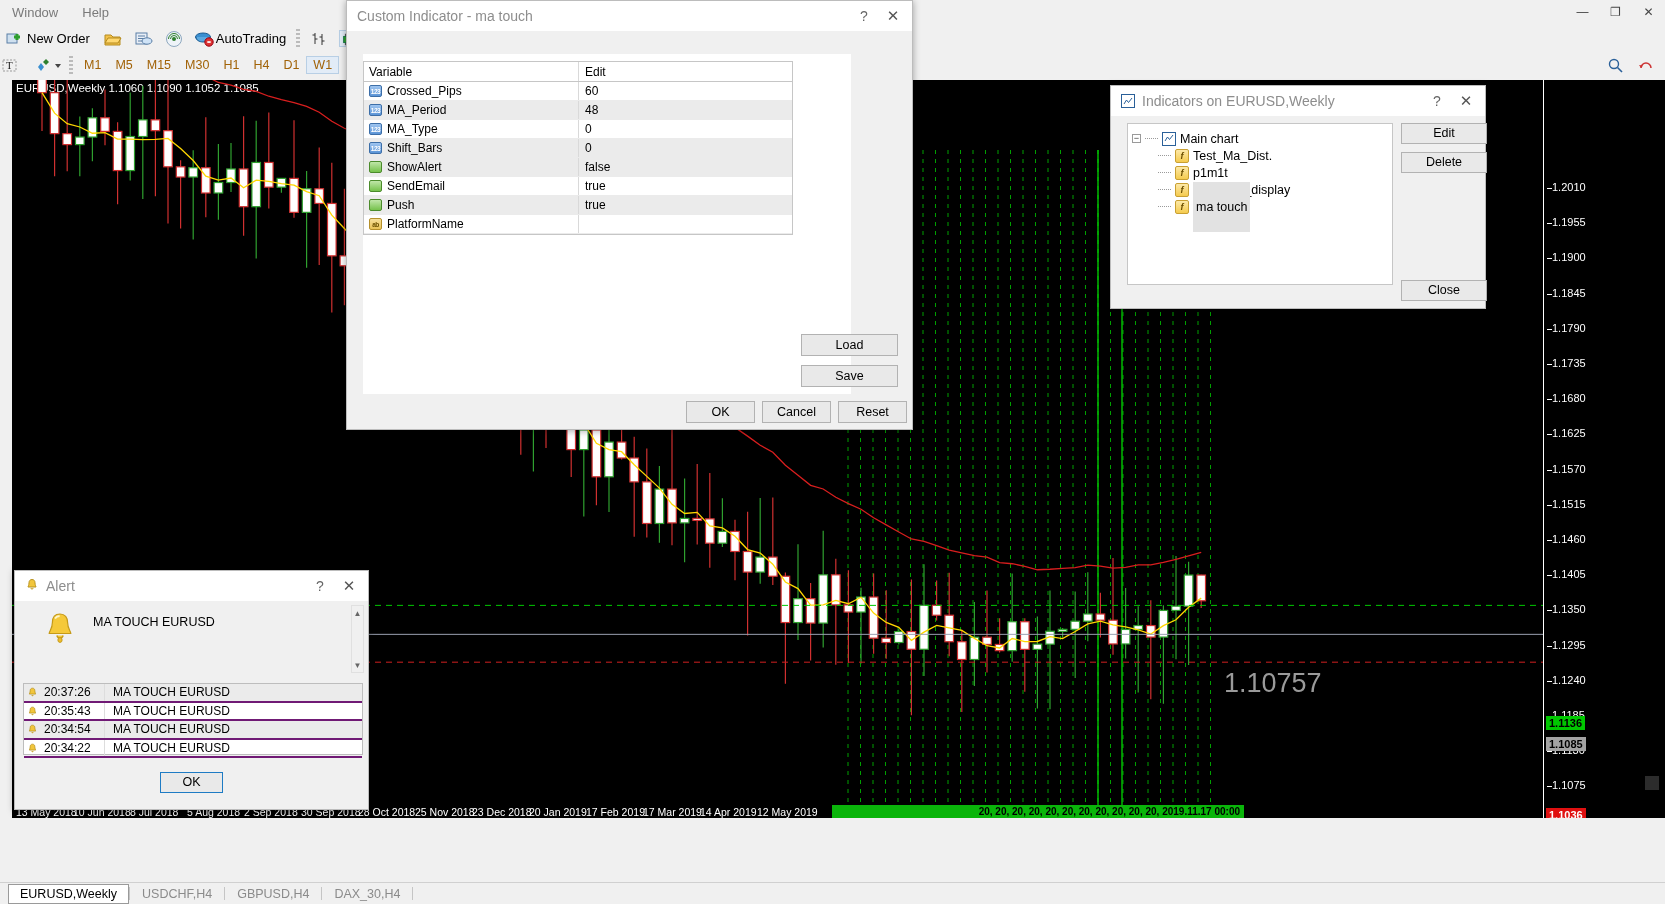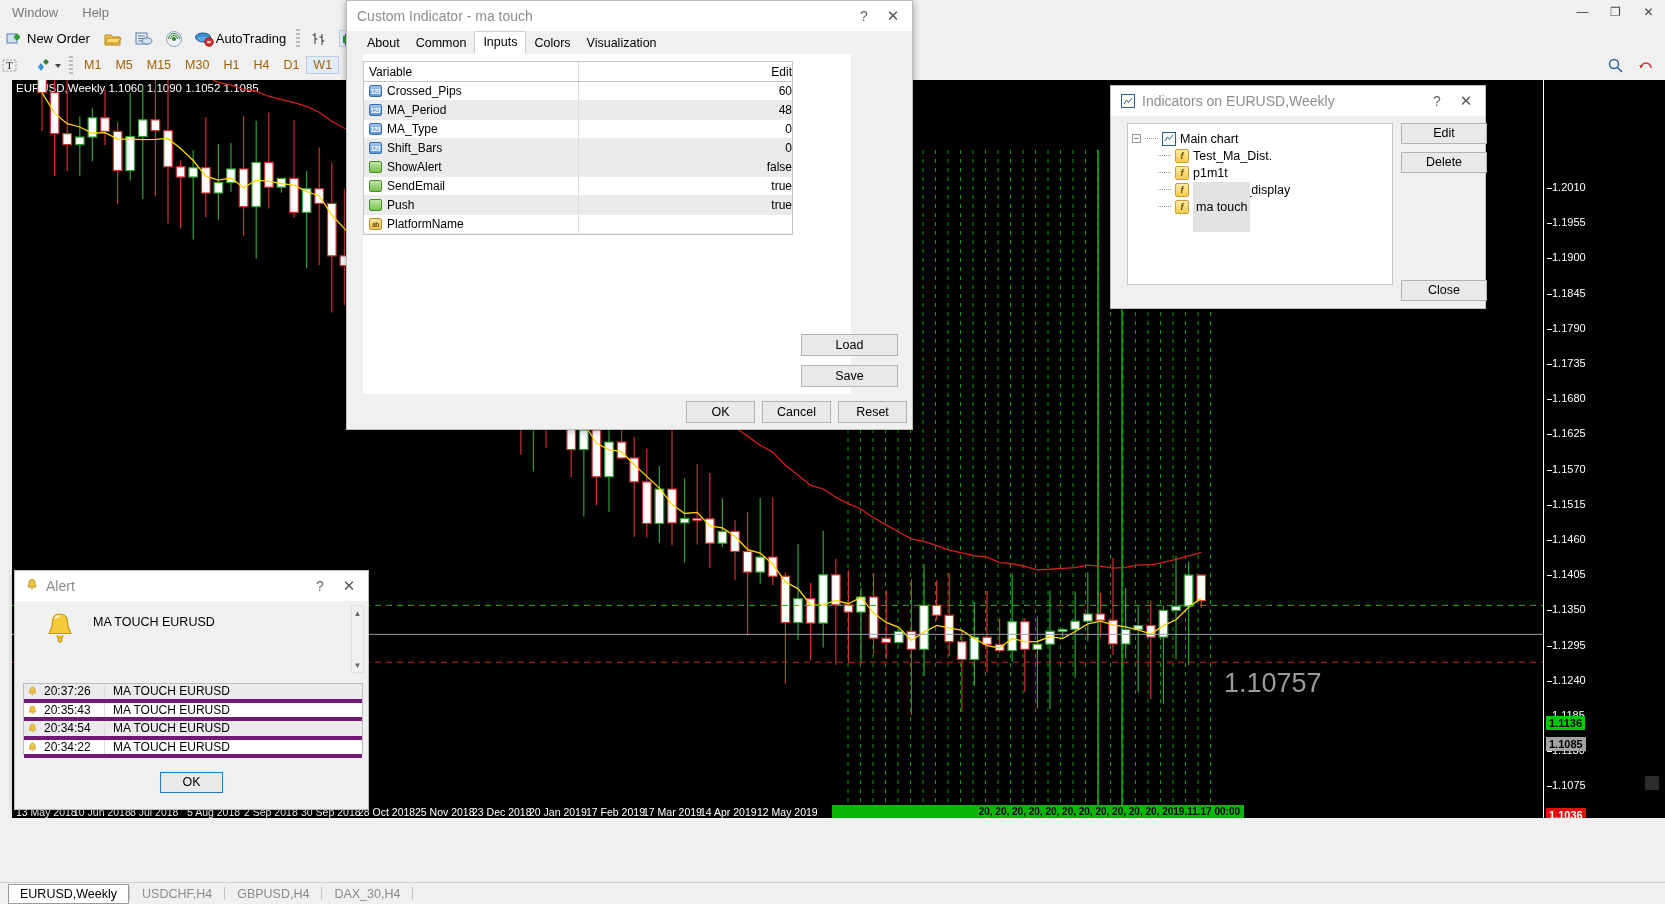--- a/index.html
+++ b/index.html
@@ -47,21 +47,21 @@
   .dlg-title .t { color:#8d8d8d; font-size:14px; flex:1; display:flex; align-items:center; gap:7px; }
   .dlg-title .q { width:28px; text-align:center; color:#666; font-size:14px; }
   .dlg-title .x { width:30px; text-align:center; color:#555; font-size:15px; }
 
   
   #ci { left:346px; top:0px; width:567px; height:430px; }
   #ci-tabs { position:absolute; left:0; top:30px; width:100%; height:23px; display:flex; align-items:flex-end; padding-left:12px; background:#f0f0f0; }
   #ci-tabs:after { content:""; position:absolute; left:0; right:0; bottom:0; height:1px; background:#f0f0f0; }
   .ctab { font-size:12.5px; padding:3px 8px 4px; color:#000; position:relative; z-index:2; }
   .ctab.active { background:#fff; border:1px solid #cfcfcf; border-bottom-color:#fff; border-radius:2px 2px 0 0; }
-  #ci-panel { position:absolute; left:16px; top:53px; width:488px; height:340px; background:#fff;text-align:right; }
+  #ci-panel { position:absolute; left:16px; top:53px; width:488px; height:340px; background:#fff; }
   #ci-grid { position:absolute; left:0; top:7px; width:430px; border:1px solid #c6c6c6; background:#fff; }
   .grow { display:flex; height:19px; align-items:center; border-bottom:1px solid #ebebeb; font-size:12px; }
   .grow.hdr { height:20px; border-bottom:1px solid #c6c6c6; }
   .gc1 { width:215px; display:flex; align-items:center; gap:5px; padding-left:5px; border-right:1px solid #d9d9d9; height:100%; }
   .gc2 { flex:1; padding-left:6px; }
   .alt { background:#ebebeb; }
   .vico { width:13px; height:12px; border-radius:2px; font-size:6.5px; color:#fff; display:flex; align-items:center; justify-content:center; font-weight:bold; letter-spacing:-.5px; }
   .vico.num { background:linear-gradient(#9fc5f0,#5b94d6); border:1px solid #3c6ea8; }
   .vico.bool { background:linear-gradient(#bfe6a8,#76c24c); border:1px solid #4b8b2b; }
   .vico.str { background:linear-gradient(#f6e09a,#e8c357); border:1px solid #b5902b; color:#6b5100; }
@@ -82,21 +82,21 @@
   #ind .sidebtn { position:absolute; left:290px; width:86px; height:21px; line-height:19px; }
 
   
   #alert { left:14px; top:570px; width:355px; height:240px; }
   #alert-body { position:absolute; left:0; top:30px; width:100%; height:75px; background:#f0f0f0; }
   #alert-msg { position:absolute; left:78px; top:44px; font-size:12.5px; }
   #bell-big { position:absolute; left:27px; top:39px; width:36px; height:36px; }
   #al-scroll { position:absolute; right:4px; top:34px; width:13px; height:68px; background:#f0f0f0; border:1px solid #e0e0e0; }
   .scrbtn { width:100%; height:16px; text-align:center; font-size:8px; color:#666; line-height:15px; }
   #al-list { position:absolute; left:8px; top:112px; width:340px; height:72px; border:1px solid #bdbdbd; background:#fff; }
-  .arow { display:flex; align-items:center; height:18.5px; font-size:12px; border-bottom:4px solid #701a75; }
+  .arow { display:flex; align-items:center; height:18.5px; font-size:12px; border-bottom:2px solid #701a75; }
   .arow .tm { width:80px; padding-left:20px; position:relative; }
   .arow .tm .b { position:absolute; left:3px; top:2px; }
   .arow .ms { flex:1; padding-left:8px; border-left:1px solid #ddd; height:100%; display:flex; align-items:center; }
   #al-ok { position:absolute; left:145px; top:201px; width:63px; height:21px; line-height:19px; border:1px solid #1e7bc4; background:#e9e9e9; }
 
   
   #bottom { position:absolute; left:0; bottom:0; width:1665px; height:22px; background:#f0f0f0; border-top:1px solid #d0d0d0; display:flex; align-items:center; padding-left:8px; }
   .btab { padding:18px 12px; font-size:12.5px; color:#8b8b8b; }
   .btab.active { color:#000; background:#fff; border:1px solid #9a9a9a; padding:2px 11px; }
   .bsep { width:1px; height:13px; background:#c5c5c5; }
@@ -494,27 +494,20 @@
     </div>
   <div id="scrollsmall"></div>
 </div>
 
 <div class="dlg" id="ci">
   <div class="dlg-title">
     <span class="t">Custom Indicator - ma touch</span>
     <span class="q">?</span>
     <span class="x">✕</span>
   </div>
-  <div id="ci-tabs">
-    <div class="ctab">About</div>
-    <div class="ctab">Common</div>
-    <div class="ctab active">Inputs</div>
-    <div class="ctab">Colors</div>
-    <div class="ctab">Visualization</div>
-  </div>
   <div id="ci-panel">
     <div id="ci-grid">
         <div class="grow hdr">
           <div class="gc1">Variable</div>
           <div class="gc2">Edit</div>
         </div>
         <div class="grow">
           <div class="gc1">
             <span class="vico num">123</span>
             <span>Crossed_Pips</span>

